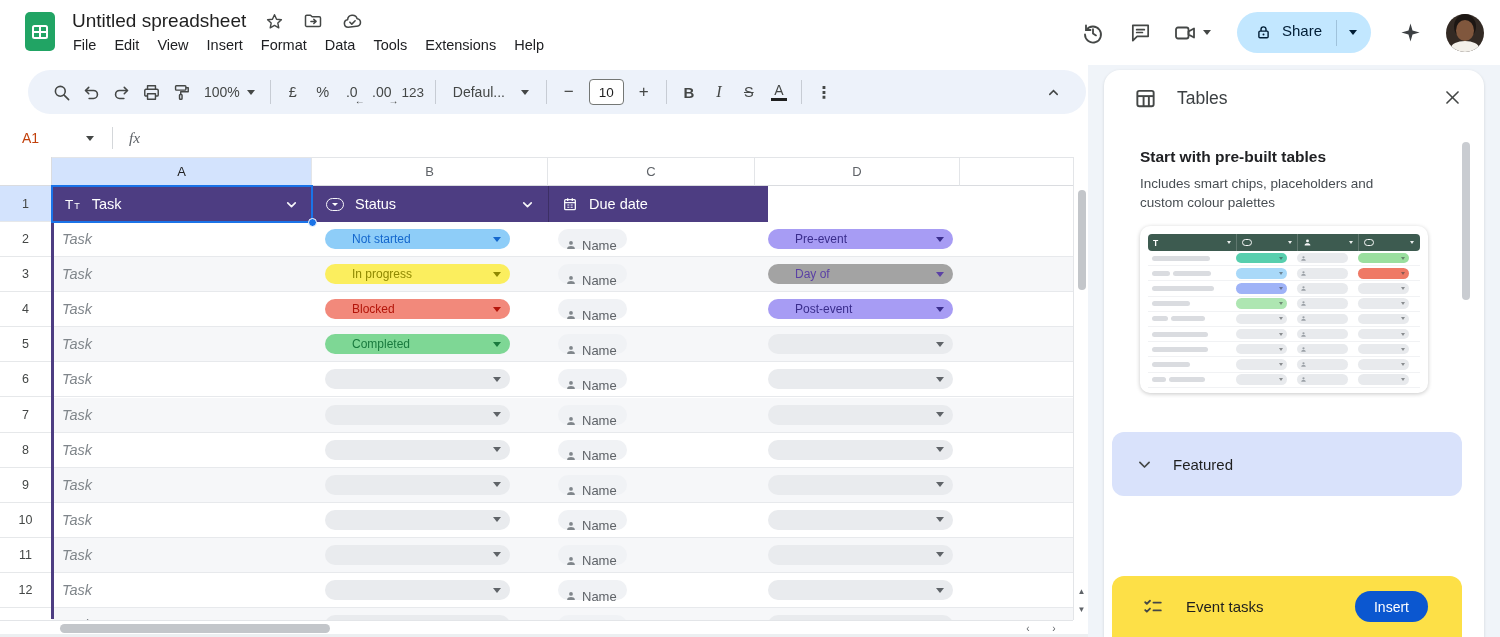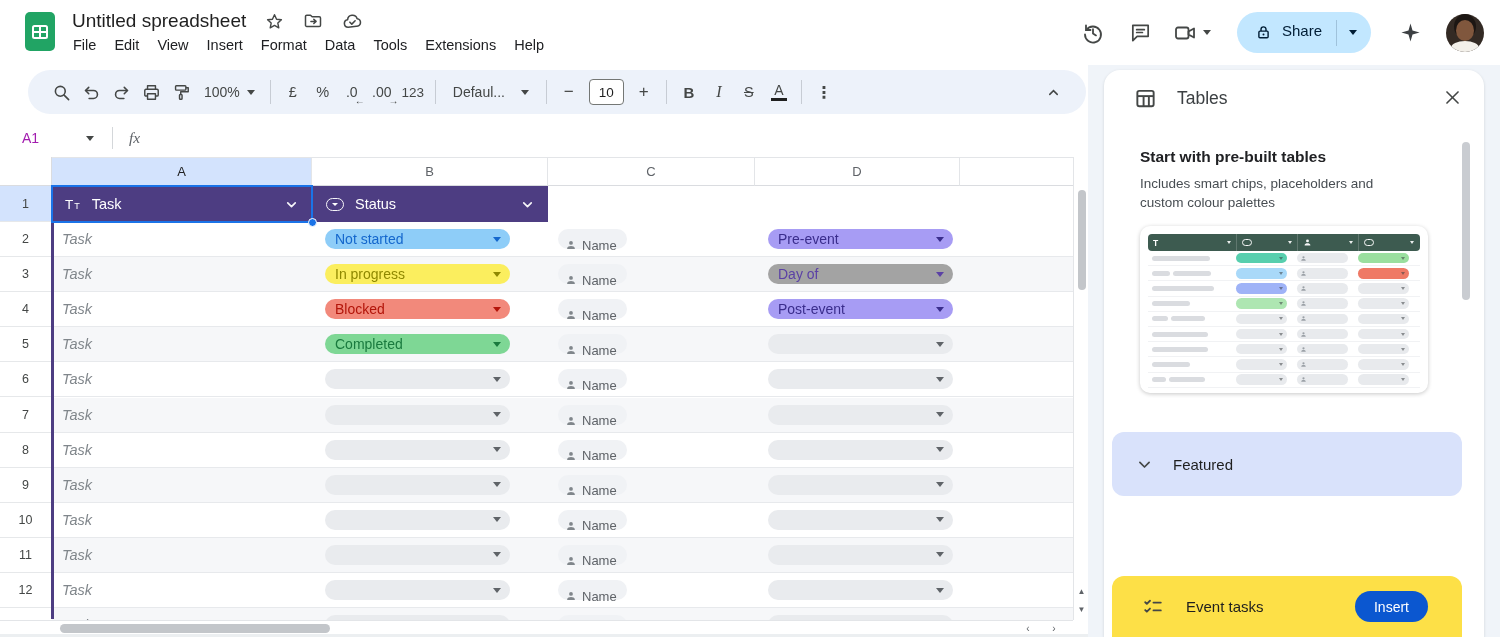--- a/index.html
+++ b/index.html
@@ -41,21 +41,21 @@
   #bold-btn { font-weight:700; font-size:15px; }
   #italic-btn { font-style:italic; font-family:"Liberation Serif","DejaVu Serif",serif; font-size:16px; }
   #strike-btn span { text-decoration:line-through; font-size:14.5px; }
   #color-btn { flex-direction:column; gap:1px; }
   #color-btn .a-label { font-size:14px; line-height:14px; }
   #color-btn .color-bar { width:16px; height:3.5px; background:#1f1f1f; }
   #collapse-btn { margin-left:auto; }
 
   
   #formula-bar { position:absolute; left:0; top:119px; width:1088px; height:38px; background:#fff; display:flex; align-items:center; }
-  #name-box { width:86px; padding-left:22px; font-size:14px; color:#a21caf; cursor:pointer; }
+  #name-box { width:86px; padding-left:22px; font-size:14px; color:#c2410c; cursor:pointer; }
   #name-caret { margin-left:0; }
   #fb-divider { width:1px; height:22px; background:#d4d7da; margin:0 16px 0 18px; }
   #fx-label { font-style:italic; font-family:"Liberation Serif","DejaVu Serif",serif; font-size:15.5px; color:#5f6368; }
 
   
   #grid-area { position:absolute; left:0; top:157px; width:1073px; height:463px; overflow:hidden; background:#fff; }
   .colhdr { position:absolute; top:0; height:29px; background:#fff; border-right:1px solid #e3e5e8; border-bottom:1px solid #dadce0; border-top:1px solid #e3e5e8; display:flex; align-items:center; justify-content:center; font-size:13px; color:#5f6368; cursor:pointer; }
   .colhdr.selected { background:#d3e3fd; color:#1f1f1f; }
   #corner-box { position:absolute; left:0; top:0; width:52px; height:29px; background:#fff; border-right:1px solid #dadce0; border-bottom:1px solid #dadce0; cursor:pointer; }
   .rowhdr { position:absolute; left:0; width:52px; background:#fff; border-right:1px solid #dadce0; border-bottom:1px solid #e6e8ea; display:flex; align-items:center; justify-content:center; font-size:12.5px; color:#444746; cursor:pointer; }
@@ -68,21 +68,21 @@
   .thcell .th-chev { margin-left:auto; }
   .tt-icon { font-size:13.5px; font-weight:500; color:#fff; letter-spacing:1px; }
   .tt-icon i { font-style:normal; font-size:9px; }
   .oval-icon { width:18px; height:13px; border:1.6px solid rgba(255,255,255,.95); border-radius:7px; display:flex; align-items:center; justify-content:center; }
   .oval-icon i { width:0; height:0; border-left:3px solid transparent; border-right:3px solid transparent; border-top:3.5px solid #fff; }
 
   .datarow { position:absolute; left:52px; width:1021px; background:#fff; border-bottom:1px solid #e7e9ec; cursor:cell; }
   .datarow.banded { background:#f6f7f9; }
   .task-label { position:absolute; left:10px; top:50%; transform:translateY(-50%); font-style:italic; font-size:14.5px; color:#80868b; }
   .chip { position:absolute; top:50%; transform:translateY(-50%); height:20px; border-radius:10px; display:flex; align-items:center; padding:0 9px 0 10px; cursor:pointer; }
-  .chip .chip-label { font-size:14px; font-weight:500; flex:1; white-space:nowrap; overflow:hidden; }
+  .chip .chip-label { font-size:12px; font-weight:500; flex:1; white-space:nowrap; overflow:hidden;margin-left:17px; }
   .chip .chip-caret { width:0; height:0; border-left:4.5px solid transparent; border-right:4.5px solid transparent; border-top:5.5px solid currentColor; margin-left:6px; }
   .name-chip { position:absolute; top:50%; transform:translateY(-50%); height:20px; border-radius:10px; background:#f0f2f5; display:flex; align-items:center; gap:5px; padding:12px 10px 0 7px; color:#5f6368; cursor:pointer; }
   .name-chip span { font-size:13px; }
 
   #table-left-border { position:absolute; left:51px; top:29px; width:2.5px; height:433px; background:#4d3d82; }
   #selection-box { position:absolute; left:51px; top:28px; width:262px; height:38px; border:2px solid #1a73e8; pointer-events:none; }
   #fill-handle { position:absolute; left:308px; top:61px; width:9px; height:9px; border-radius:50%; background:#1a73e8; border:1.5px solid #fff; cursor:crosshair; }
 
   
   #vscroll { position:absolute; left:1073px; top:157px; width:15px; height:463px; background:#fff; border-left:1px solid #e3e5e8; }
@@ -330,20 +330,28 @@
       </div>
       <div class="thcell" style="width:236px;background:#4d3d82">
         <span class="oval-icon">
           <i></i>
         </span>
         <span class="th-label">Status</span>
         <svg class="th-chev" width="15" height="15" viewBox="0 0 24 24" fill="none" stroke="rgba(255,255,255,.95)" stroke-width="2.6" stroke-linecap="round" stroke-linejoin="round">
           <path d="M6 9.5l6 6 6-6"></path>
         </svg>
       </div>
+      <div class="thcell" style="width:220px;background:#4d3d82">
+        <svg width="16" height="16" viewBox="0 0 24 24" fill="none" stroke="rgba(255,255,255,.95)" stroke-width="2">
+          <rect x="4" y="5.5" width="16" height="15" rx="1.5"></rect>
+          <path d="M4 10h16M8.5 3.5v4M15.5 3.5v4"></path>
+          <path d="M8 13.5h3M13 13.5h3M8 17h3M13 17h3" stroke-width="1.6"></path>
+        </svg>
+        <span class="th-label">Due date</span>
+      </div>
     </div>
   <div id="data-rows">
       <div class="datarow" style="top:65px;height:35.1px">
         <span class="task-label">Task</span>
         <div class="chip" style="left:273px;width:185px;background:#8ecdf8;color:#1467cd">
           <span class="chip-label">Not started</span>
           <span class="chip-caret"></span>
         </div>
         <div class="name-chip" style="left:506px">
           <svg width="12" height="12" viewBox="0 0 24 24" fill="#80868b">

